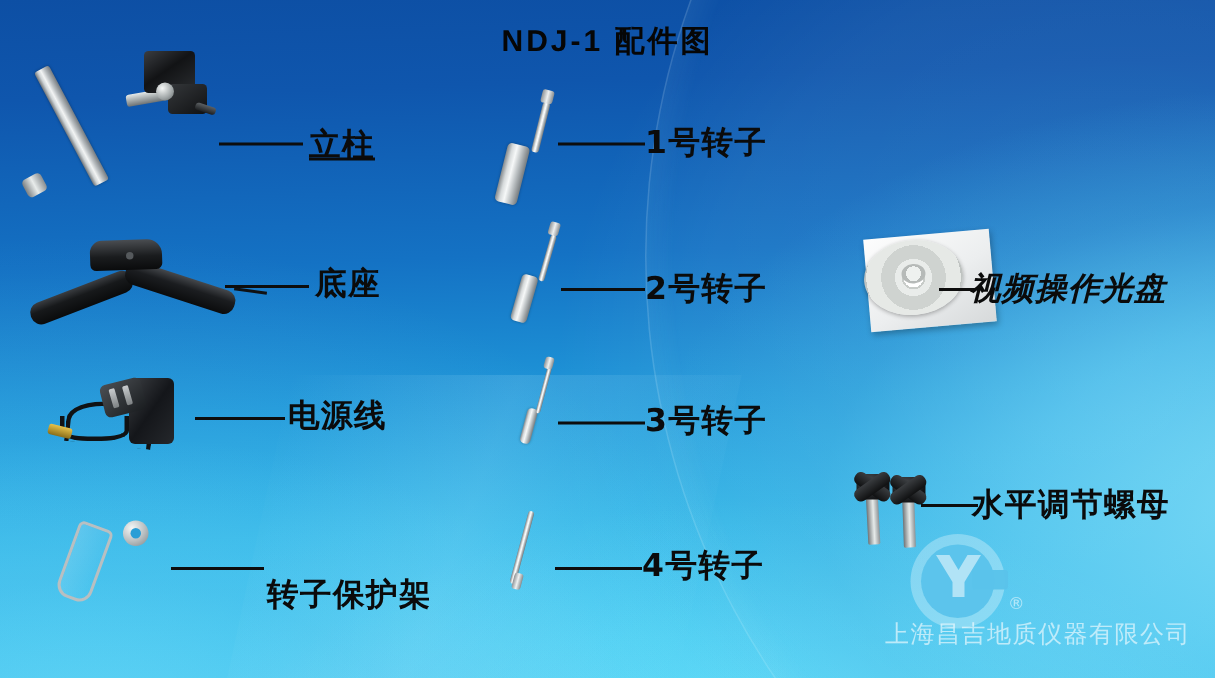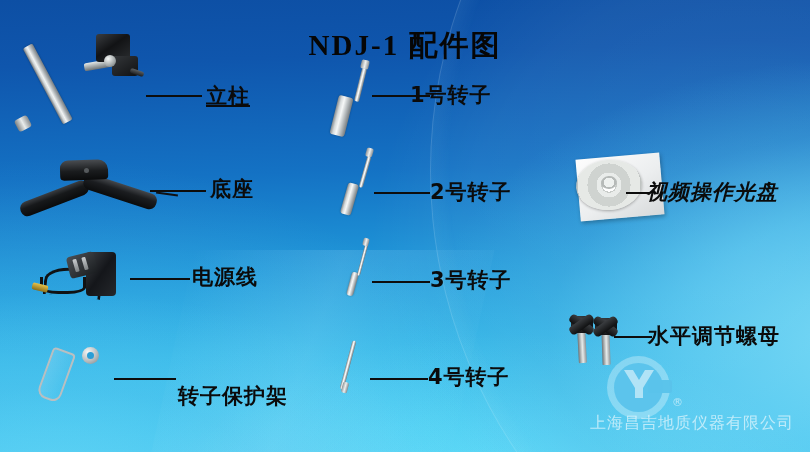--- a/index.html
+++ b/index.html
@@ -32,23 +32,23 @@
   .sweep4{
     left:120px;top:330px;width:760px;height:500px;border-radius:50%;
     background:radial-gradient(ellipse at 50% 50%, rgba(185,240,255,.28) 0%, rgba(185,240,255,.10) 48%, rgba(255,255,255,0) 70%);
   }
   .sweep5{
     left:170px;top:250px;width:300px;height:230px;
     background:linear-gradient(100deg, rgba(255,255,255,0) 0%, rgba(195,240,255,.16) 45%, rgba(255,255,255,0) 100%);
     transform:skewX(-12deg);
   }
   .title{
-    position:absolute;left:0;top:26px;width:810px;text-align:center;
-    font-size:29px;font-weight:bold;color:#060606;letter-spacing:2px;
-    font-family:Liberation Serif, serif;
+    position:absolute;left:0;top:14px;width:810px;text-align:center;
+    font-size:20px;font-weight:bold;color:#060606;letter-spacing:2px;
+    font-family:Liberation Sans, sans-serif;
   }
   .label{
     position:absolute;color:#0b0b0b;font-size:21px;font-weight:bold;
     letter-spacing:1px;white-space:nowrap;
     font-family:"DejaVu Sans","Liberation Sans",sans-serif;
   }
   .leader{position:absolute;height:0;border-top:2px solid #0d0d0d;}
 
   
   .part{position:absolute;}
@@ -288,21 +288,21 @@
   </div>
   <div class="leader" style="left:114px;top:378px;width:62px;"></div>
   <div class="label" style="left:178px;top:382px;">转子保护架</div>
 
   <div class="part">
     <div class="rotor-body" style="left:334px;top:96px;width:15px;height:40px;transform:rotate(14deg);"></div>
     <div class="rotor-rod" style="left:358px;top:68px;width:5px;height:34px;transform:rotate(14deg);"></div>
     <div class="rotor-tip" style="left:361px;top:60px;width:8px;height:9px;transform:rotate(14deg);"></div>
   </div>
   <div class="leader" style="left:372px;top:95px;width:58px;"></div>
-  <div class="label" style="left:410px;top:81px;text-align:center;">1号转子</div>
+  <div class="label" style="left:430px;top:81px;text-align:center;">1号转子</div>
 
   <div class="part">
     <div class="rotor-body" style="left:344px;top:183px;width:11px;height:32px;transform:rotate(16deg);"></div>
     <div class="rotor-rod" style="left:363px;top:156px;width:4px;height:32px;transform:rotate(16deg);"></div>
     <div class="rotor-tip" style="left:366px;top:148px;width:7px;height:9px;transform:rotate(16deg);"></div>
   </div>
   <div class="leader" style="left:374px;top:192px;width:56px;"></div>
   <div class="label" style="left:430px;top:178px;">2号转子</div>
 
   <div class="part">

